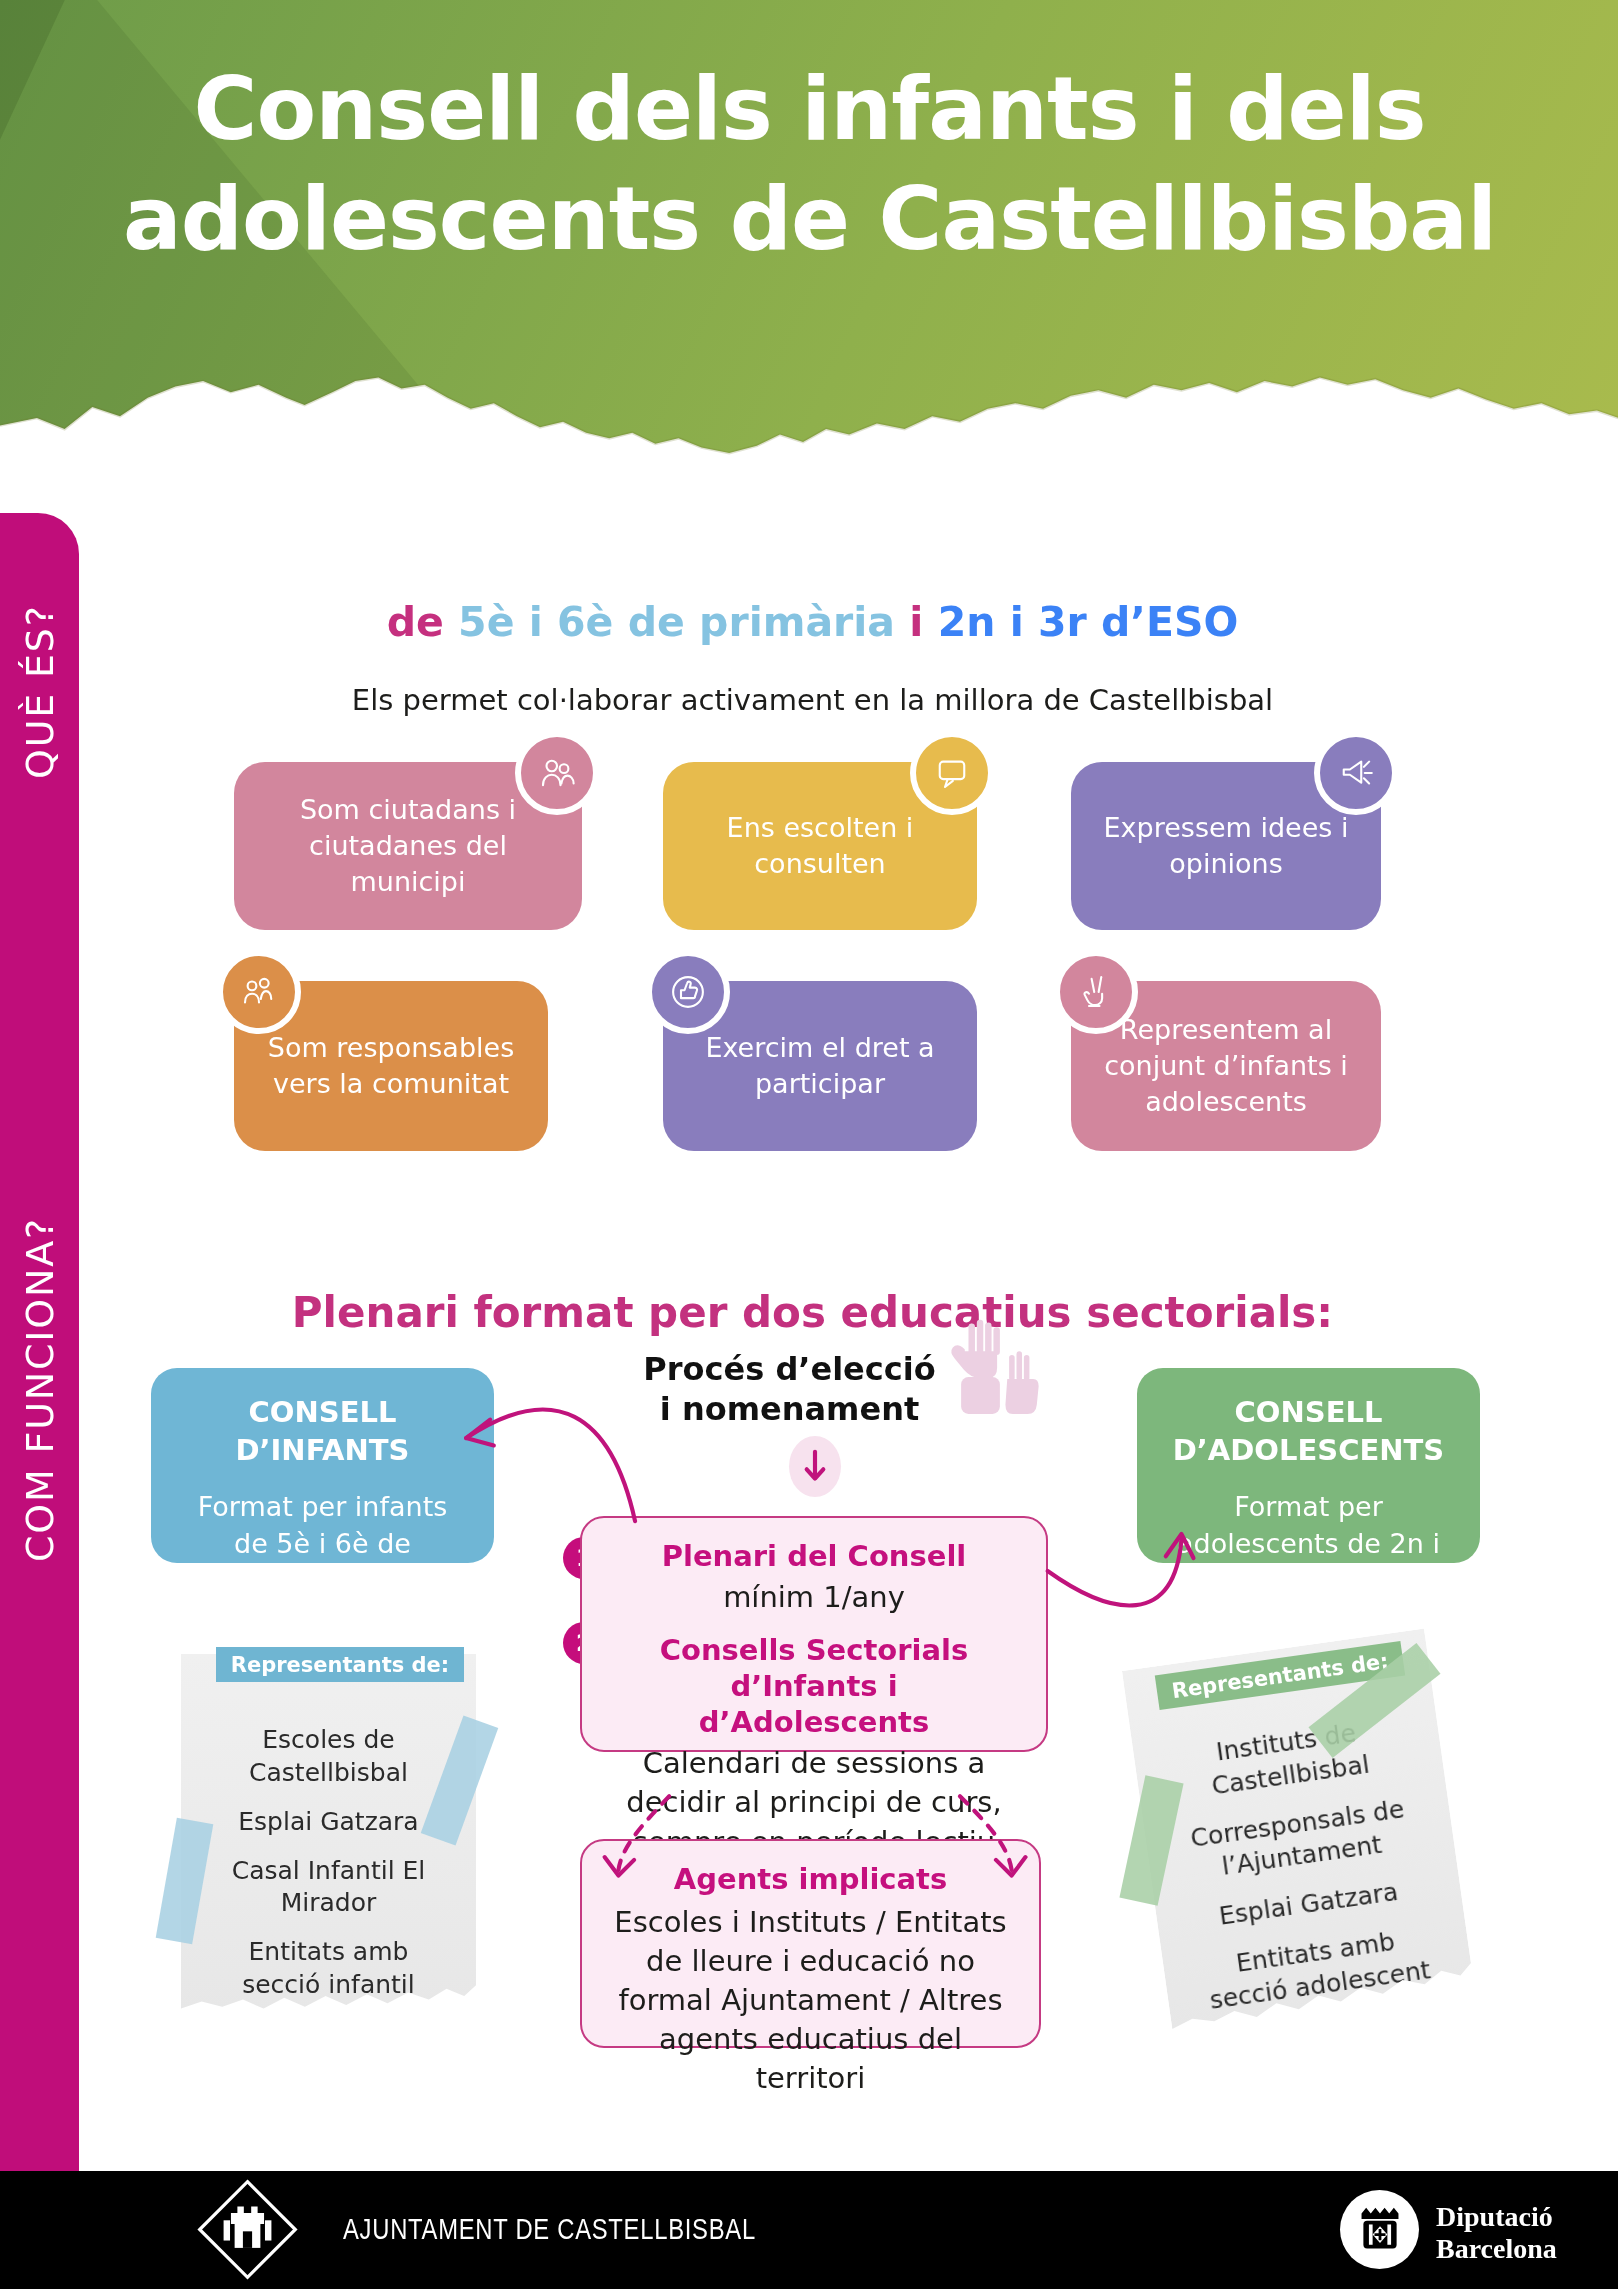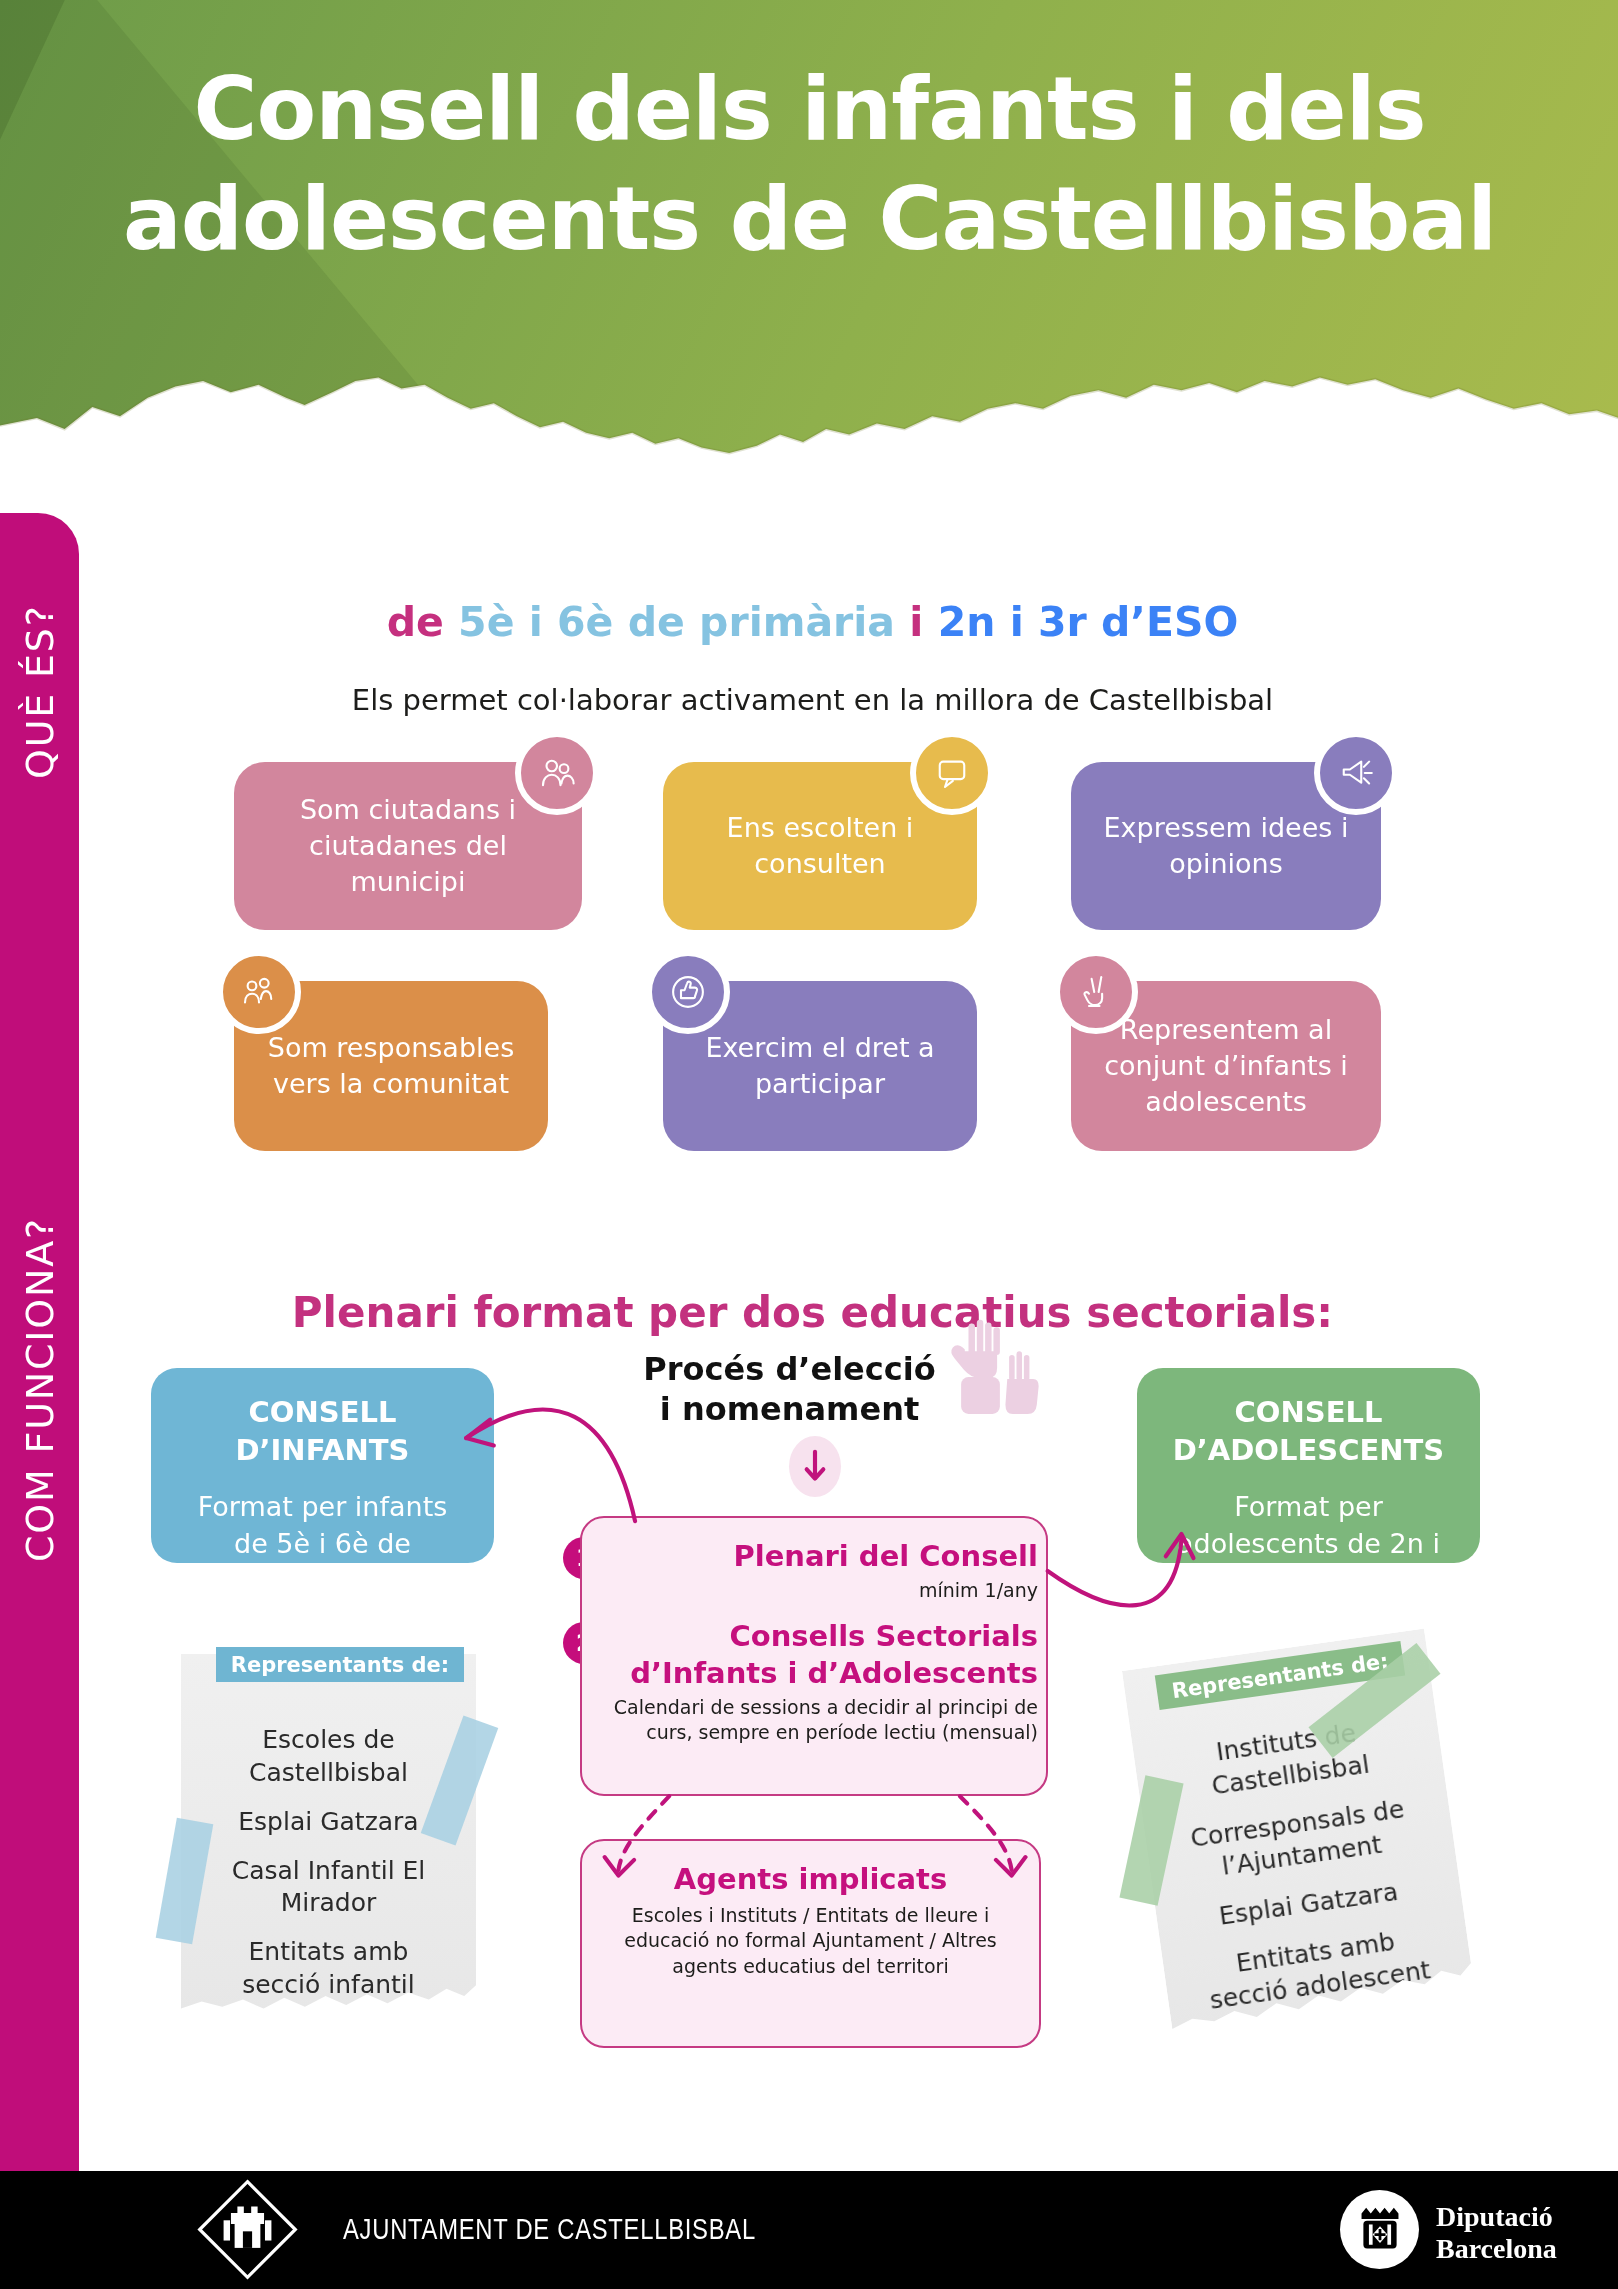--- a/index.html
+++ b/index.html
@@ -45,21 +45,21 @@
         box-sizing:border-box;padding:26px 26px 0;}
   .council .t{font-weight:bold;font-size:29px;line-height:1.3;}
   .council .s{font-size:27px;line-height:1.35;margin-top:20px;}
   .process-label{position:absolute;left:545px;top:1349px;width:489px;text-align:center;
         color:#111;font-weight:bold;font-size:32px;line-height:1.25;}
   .down-ellipse{position:absolute;left:789px;top:1436px;width:52px;height:61px;border-radius:50%;
         background:#f7e2ee;display:flex;align-items:center;justify-content:center;}
   .pinkbox{position:absolute;background:#fcebf5;border:2.8px solid #c53a83;border-radius:24px;
         box-sizing:border-box;text-align:center;}
   .pinkbox .mg{color:#c5107e;font-weight:bold;font-size:29px;line-height:1.25;}
-  .pinkbox .bk{color:#1d1d1b;font-size:19px;line-height:1.35;}
+  .pinkbox .bk{color:#1d1d1b;font-size:29px;line-height:1.35;}
   .badge{position:absolute;width:42px;height:42px;border-radius:50%;background:#c50d7c;color:#fff;
         font-weight:bold;font-size:23px;display:flex;align-items:center;justify-content:center;}
   
   .paper{position:absolute;background:linear-gradient(180deg,#f0f0f0 0%,#e7e7e7 100%);
         filter:drop-shadow(0 5.5px 3.7px rgba(0,0,0,.20));
         clip-path:polygon(0 0,100% 0,100% 92%,96% 95%,90% 93%,84% 96%,77% 94%,70% 97%,63% 94.5%,
                   56% 97.5%,49% 95%,42% 98%,35% 95.5%,28% 98.5%,21% 96%,14% 98%,7% 96.5%,0 98.5%);}
   .paper-label{position:absolute;color:#fff;font-weight:bold;font-size:21px;padding:5.5px 14.8px;white-space:nowrap;}
   .paper-items{position:absolute;left:0;top:70px;width:100%;}
   .paper-item{color:#2a2a2a;font-size:25px;line-height:1.3;text-align:center;margin:0 35px 16.6px;}
@@ -217,21 +217,21 @@
       </svg>
   </div>
 
   <div class="badge" style="left:563px;top:1537px;">
     <span>1</span>
   </div>
   <div class="badge" style="left:563px;top:1622px;">
     <span>2</span>
   </div>
 
-  <div class="pinkbox" style="left:580px;top:1516px;width:468px;height:280px;padding:20px 8px 0;text-align:right;">
+  <div class="pinkbox" style="left:580px;top:1516px;width:468px;height:236px;padding:20px 36px 0;">
     <div class="mg">Plenari del Consell</div>
     <div class="bk" style="margin-top:3.7px;">mínim 1/any</div>
     <div class="mg" style="margin-top:14.8px;">Consells Sectorials d’Infants i d’Adolescents</div>
     <div class="bk" style="margin-top:3.7px;">Calendari de sessions a decidir al principi de curs, sempre en període lectiu (mensual)</div>
   </div>
 
   <div class="pinkbox" style="left:580px;top:1839px;width:461px;height:209px;padding:20px 28px 0;">
     <div class="mg">Agents implicats</div>
     <div class="bk" style="margin-top:5.5px;">Escoles i Instituts / Entitats de lleure i educació no formal Ajuntament / Altres agents educatius del territori</div>
   </div>

